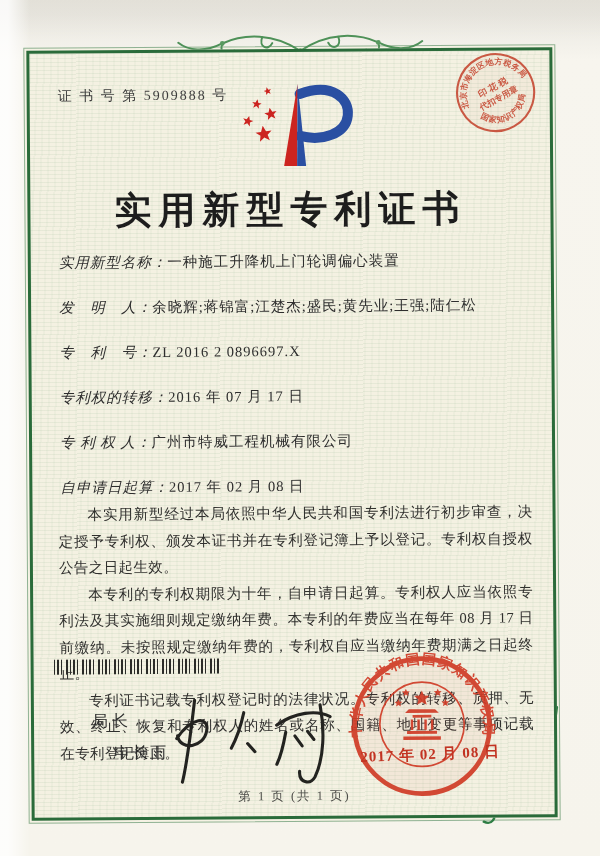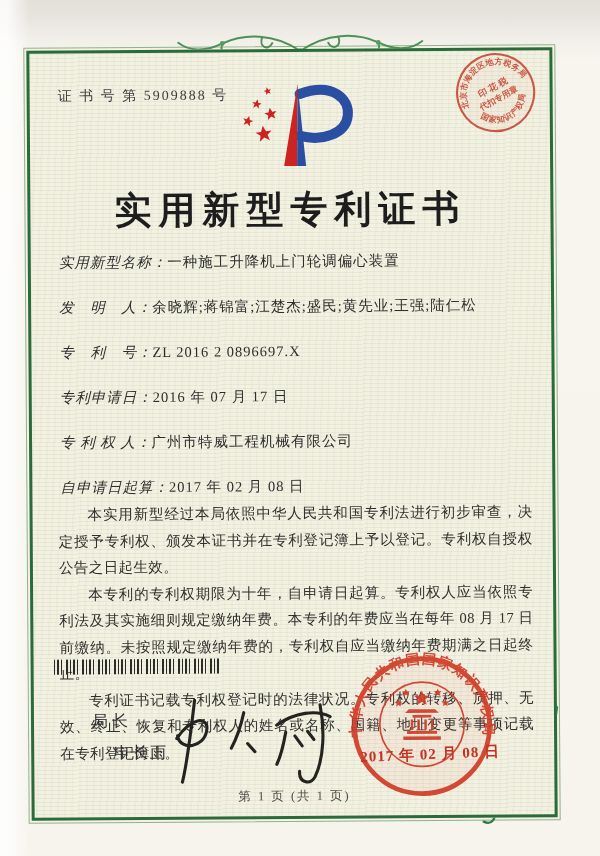--- a/index.html
+++ b/index.html
@@ -134,21 +134,21 @@
       <div class="field-row">
         <span class="lbl">实用新型名称：</span><span>一种施工升降机上门轮调偏心装置</span>
       </div>
       <div class="field-row">
         <span class="lbl">发　明　人：</span><span>余晓辉;蒋锦富;江楚杰;盛民;黄先业;王强;陆仁松</span>
       </div>
       <div class="field-row">
         <span class="lbl">专　利　号：</span><span>ZL 2016 2 0896697.X</span>
       </div>
       <div class="field-row">
-        <span class="lbl">专利申请日：</span><span>2016 年 07 月 17 日</span>
+        <span class="lbl">专利权的转移：</span><span>2016 年 07 月 17 日</span>
       </div>
       <div class="field-row">
         <span class="lbl">专 利 权 人：</span><span>广州市特威工程机械有限公司</span>
       </div>
       <div class="field-row">
         <span class="lbl">自申请日起算：</span><span>2017 年 02 月 08 日</span>
       </div>
     </div>
 
     <div class="paras">

